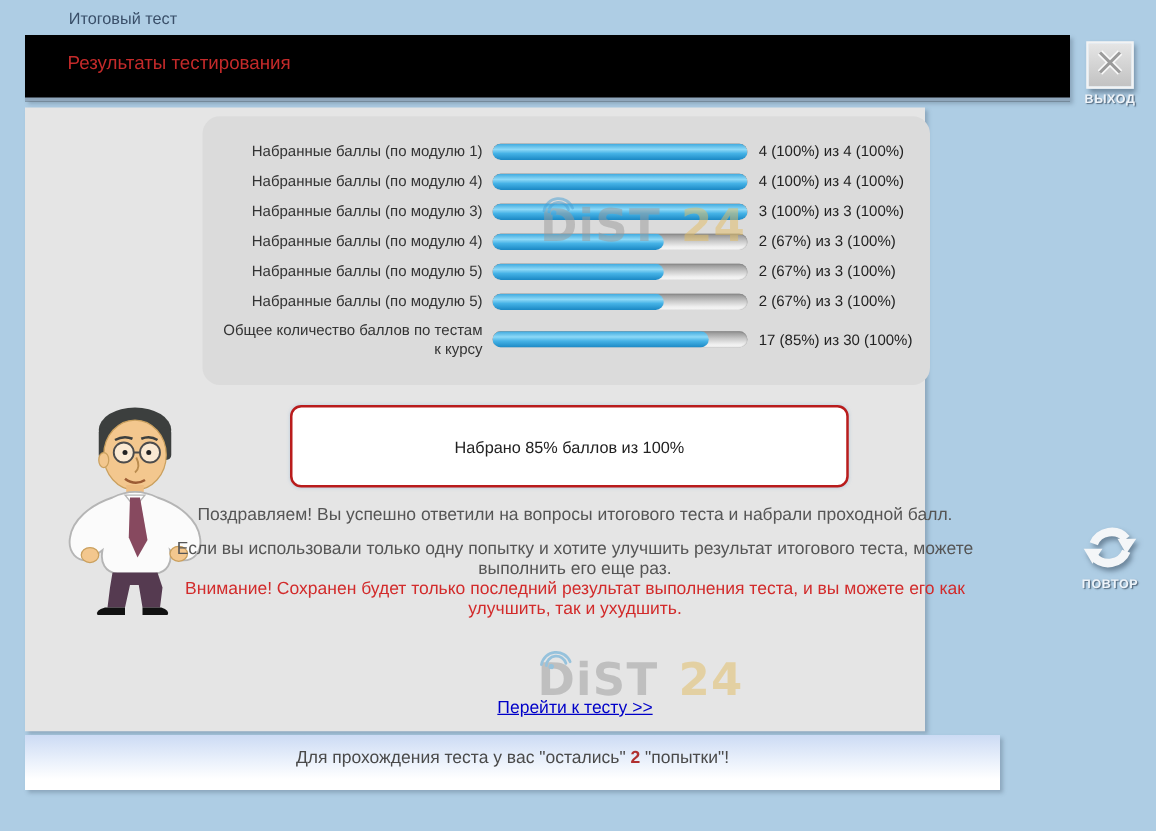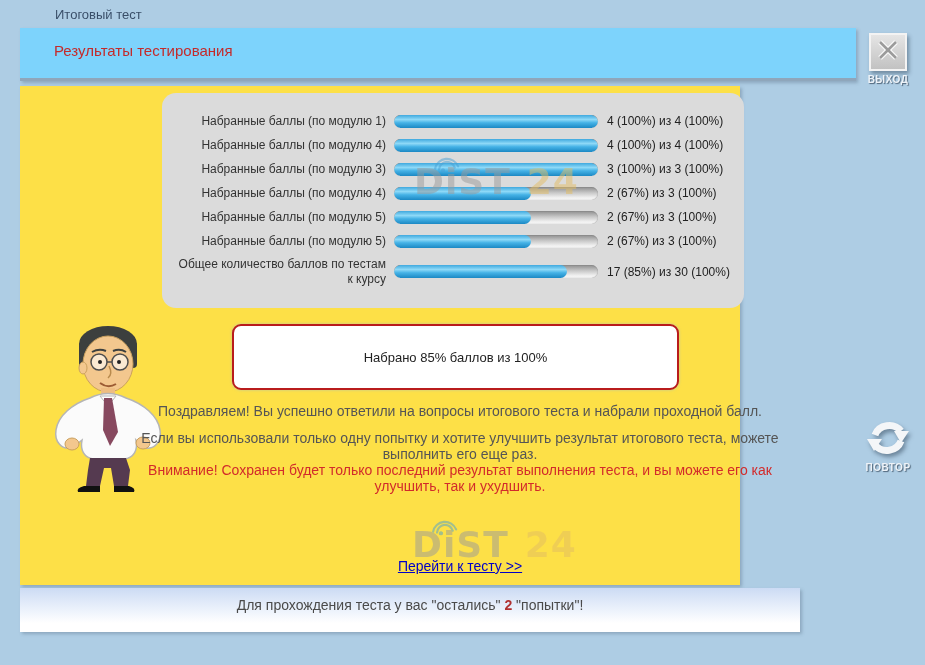--- a/index.html
+++ b/index.html
@@ -3,25 +3,25 @@
 <meta charset="utf-8">
 <style>
   html,body{margin:0;padding:0;}
   body{
     width:925px;height:665px;position:relative;overflow:hidden;
     background:#aecde4;
     font-family:"Liberation Sans", sans-serif;
   }
   .app-title{position:absolute;left:55px;top:7px;font-size:13px;color:#3a4f69;}
 
-  .win-header{position:absolute;left:20px;top:28px;width:836px;height:50px;background:#7dd3fc;
+  .win-header{position:absolute;left:20px;top:28px;width:836px;height:50px;background:#000000;
     border-bottom:3px solid #8fa6bb;box-shadow:2px 2px 3px rgba(80,100,120,.35);}
   .header-title{position:absolute;left:34px;top:14px;font-size:15px;color:#c42a2a;}
 
-  .main-panel{position:absolute;left:20px;top:86px;width:720px;height:499px;background:#fde047;
+  .main-panel{position:absolute;left:20px;top:86px;width:720px;height:499px;background:#e5e5e5;
     box-shadow:2px 2px 3px rgba(80,100,120,.35);}
 
   .results-panel{position:absolute;left:142px;top:7px;width:582px;height:215px;background:#dbdbdb;
     border-radius:14px;padding-top:16px;box-sizing:border-box;}
   .result-row{display:flex;align-items:center;height:24px;padding-left:10px;}
   .result-row:last-child{height:37px;}
   .row-label{width:214px;text-align:right;font-size:12px;color:#333;line-height:1.18;flex:none;}
   .progress-bar{width:204px;height:13px;border-radius:7px;margin-left:8px;flex:none;overflow:hidden;
     background:linear-gradient(180deg,#8e8e8e 0%,#c9c9c9 45%,#efefef 80%,#f8f8f8 100%);
     box-shadow:inset 0 0 1px rgba(0,0,0,.45);}
@@ -55,21 +55,21 @@
     border:2px solid #f3f3f3;box-shadow:2px 3px 4px rgba(40,60,80,.45);
     display:flex;align-items:center;justify-content:center;cursor:pointer;}
   .side-label{position:absolute;width:70px;text-align:center;font-size:10px;font-weight:bold;
     color:#eef3f8;text-shadow:1px 1px 1px rgba(60,80,100,.85);letter-spacing:.5px;}
   .exit-label{left:853px;top:74px;}
   .repeat-button{position:absolute;left:862px;top:414px;width:52px;height:50px;cursor:pointer;}
   .repeat-label{left:853px;top:462px;}
 
   .watermark{position:absolute;font-weight:bold;font-size:36px;letter-spacing:1px;
     font-family:"DejaVu Sans", sans-serif;opacity:.5;pointer-events:none;line-height:1;}
-  .wm-main{color:#9a9a9a;}
+  .wm-main{color:#9a9a9a;margin-left:18px;}
   .wm-accent{color:#e3bd62;margin-left:16px;}
   .wm-wifi{position:absolute;left:16px;top:-15px;transform:rotate(12deg);}
   .wm-bars{left:414px;top:164px;}
   .wm-bottom{left:412px;top:527px;}
 </style>
 </head>
 <body>
 
 <div class="app-title">Итоговый тест</div>
 

